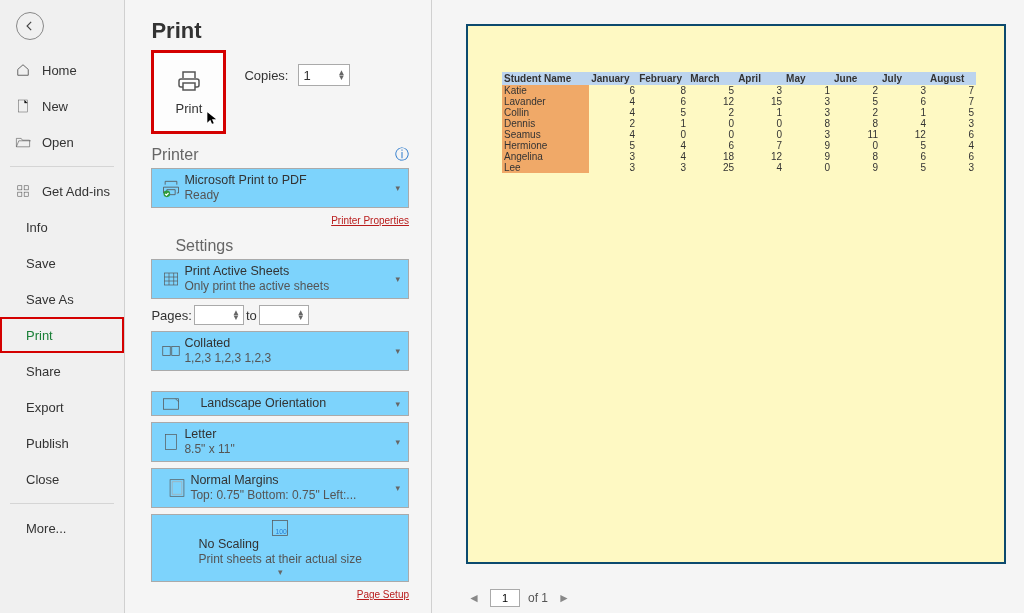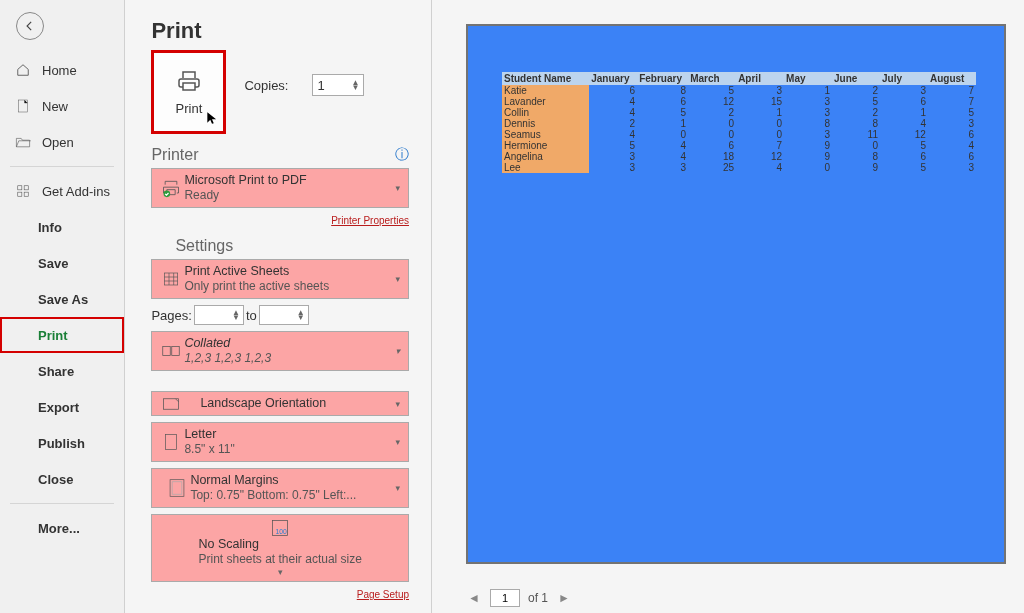--- a/index.html
+++ b/index.html
@@ -44,23 +44,22 @@
     color: #333;
   }
   .nav-item .ic {
     width: 18px;
     display: inline-flex;
     justify-content: center;
     margin-right: 10px;
     color: #555;
   }
   .nav-item.sub {
-    padding-left: 38px;
+    padding-left: 26px;
     height: 36px;
-    font-weight: bold;
   }
   .divider {
     height: 1px;
     background: #d5d5d5;
     margin: 6px 10px;
   }
   .nav-item.active {
     color: #1a7f37;
   }
   .nav-item.active-wrap {
@@ -88,39 +87,39 @@
     display: flex;
     flex-direction: column;
     align-items: center;
     justify-content: center;
     gap: 8px;
     cursor: pointer;
     background:#fdfdfd;
     position:relative;
   }
   .print-button-box .lbl { font-size:13px; }
-  .copies-row { display:flex; align-items:center; gap:24px; margin-top:24px; }
+  .copies-row { display:flex; align-items:center; gap:10px; margin-top:14px; }
   .num-input {
     border:1px solid #aaa; height:22px; width:52px; display:flex;
     align-items:center; justify-content:space-between; padding:0 4px;
     background:#fff;
   }
   .spin { display:flex; flex-direction:column; line-height:5px; font-size:8px; color:#666;}
   .cursor {
     position:absolute; right:4px; bottom:4px;
   }
 
   .section-hdr {
     margin-top:12px; color:#666; font-size:16px;
     display:flex; justify-content:space-between; align-items:center;
   }
   .info-ic { color:#1a6fc9; font-size:14px; }
 
   .dropdown {
-    border:1px solid #aaa; background:#fca5a5; display:flex; align-items:center;
+    border:1px solid #aaa; background:#7dd3fc; display:flex; align-items:center;
     padding:4px 6px; margin-top:4px; cursor:pointer;
   }
   .dropdown .dd-ic { width:26px; display:flex; justify-content:center; color:#555;}
   .dropdown .dd-text { flex:1; line-height:15px; }
   .dropdown .dd-text .t1 { font-size:12.5px; }
   .dropdown .dd-text .t2 { font-size:12px; color:#555;}
   .dropdown .chev { font-size:9px; color:#666; padding:0 2px;}
   .link-row { text-align:right; margin-top:4px; }
   .link { color:#b91c1c; font-size:10px; cursor:pointer; text-decoration:underline;}
 
@@ -135,21 +134,21 @@
   .preview {
     flex: 1;
     background: #f5f5f5;
     display: flex;
     flex-direction: column;
   }
   .page-area {
     flex:1; padding:24px 18px 0 34px; overflow:hidden;
   }
   .page {
-    width:540px; height:540px; border:2px solid #737373; background:#3b82f6;
+    width:540px; height:540px; border:2px solid #0c4a6e; background:#fef9c3;
     padding:46px 28px 20px 34px;
   }
   .tbl { border-collapse:collapse; font-size:10px; width:100%; }
   .tbl th {
     background:#bcd4ee; text-align:left; font-weight:600;
     font-size:10px; padding:1px 2px; white-space:nowrap;
   }
   .tbl th.stud { width:80px; }
   .tbl td { padding:0 2px; text-align:right; font-size:10px; }
   .tbl td.name { text-align:left; background:#f0a968; }
@@ -308,21 +307,21 @@
       <span>Pages:</span>
       <div class="small-num">
           <span class="spin">▲<br>▼</span>
         </div>
       <span>to</span>
       <div class="small-num">
           <span class="spin">▲<br>▼</span>
         </div>
     </div>
 
-    <div class="dropdown" style="margin-top:6px;font-style:italic;">
+    <div class="dropdown" style="margin-top:6px;">
       <span class="dd-ic">
         <svg width="18" height="14" viewBox="0 0 24 16">
             <rect x="1" y="2" width="10" height="12" fill="none" stroke="#555"></rect>
             <rect x="13" y="2" width="10" height="12" fill="none" stroke="#555"></rect>
           </svg>
       </span>
       <span class="dd-text">
         <div class="t1">Collated</div>
         <div class="t2">1,2,3    1,2,3    1,2,3</div>
       </span>

